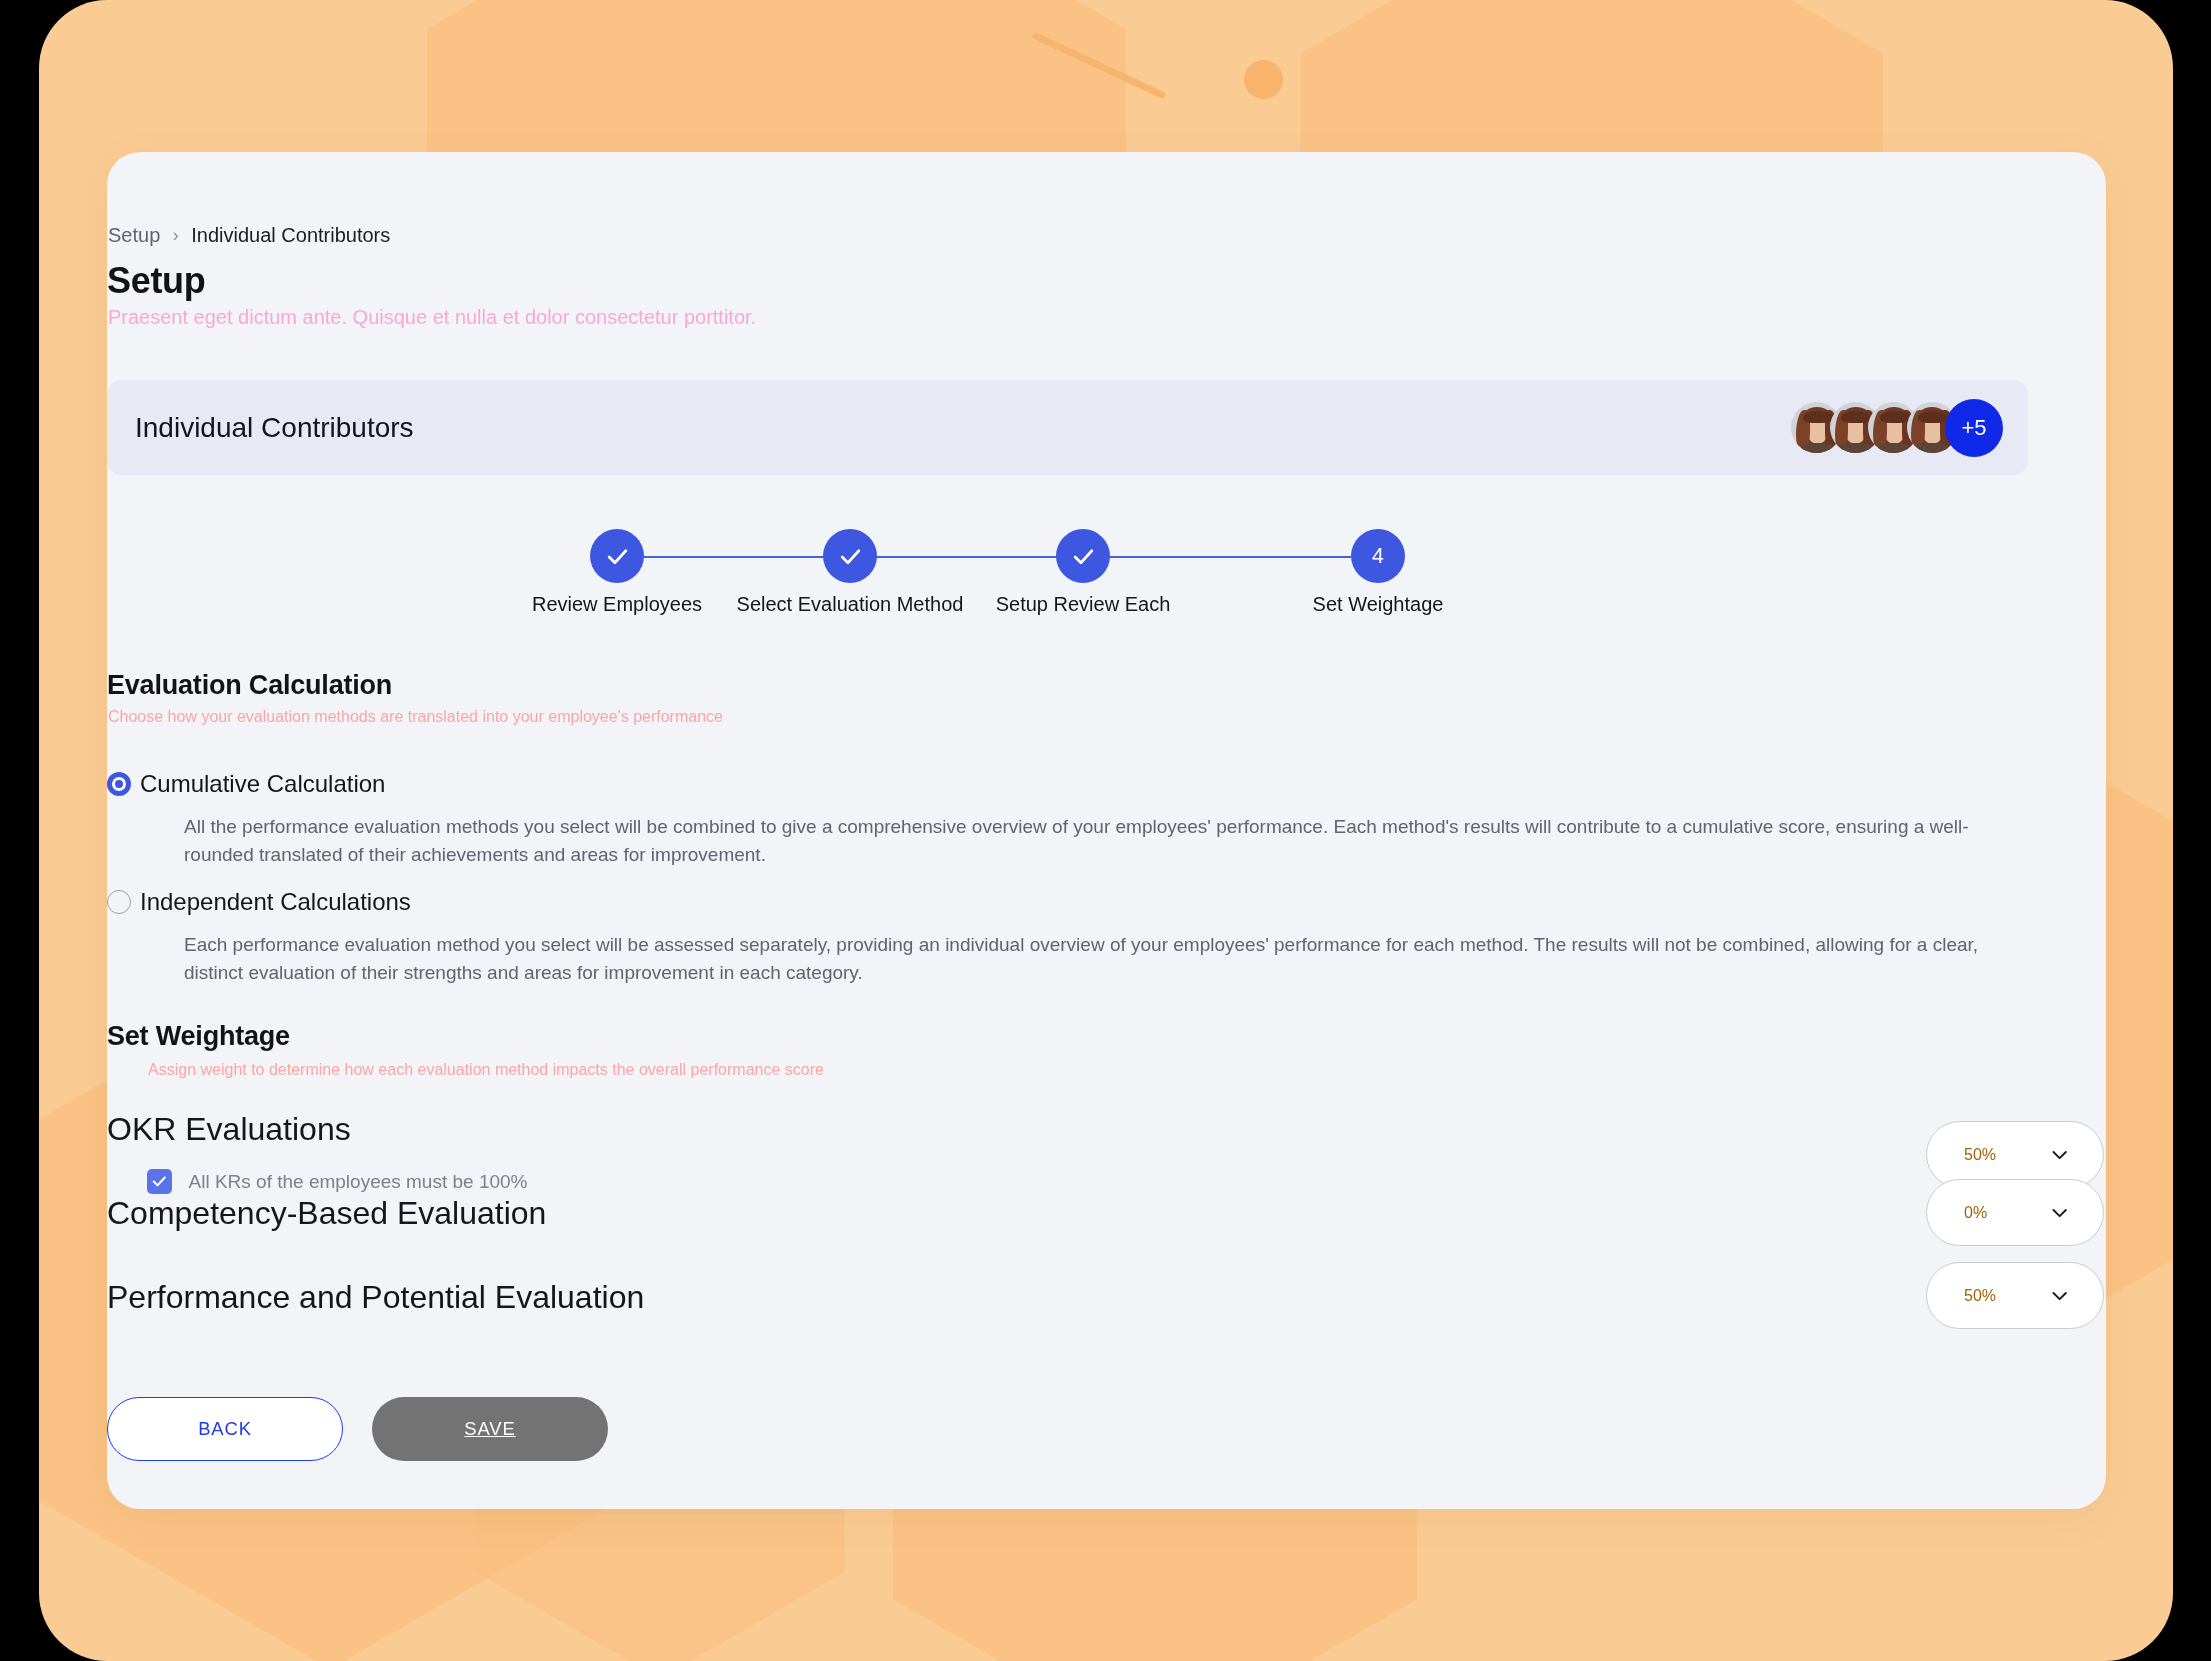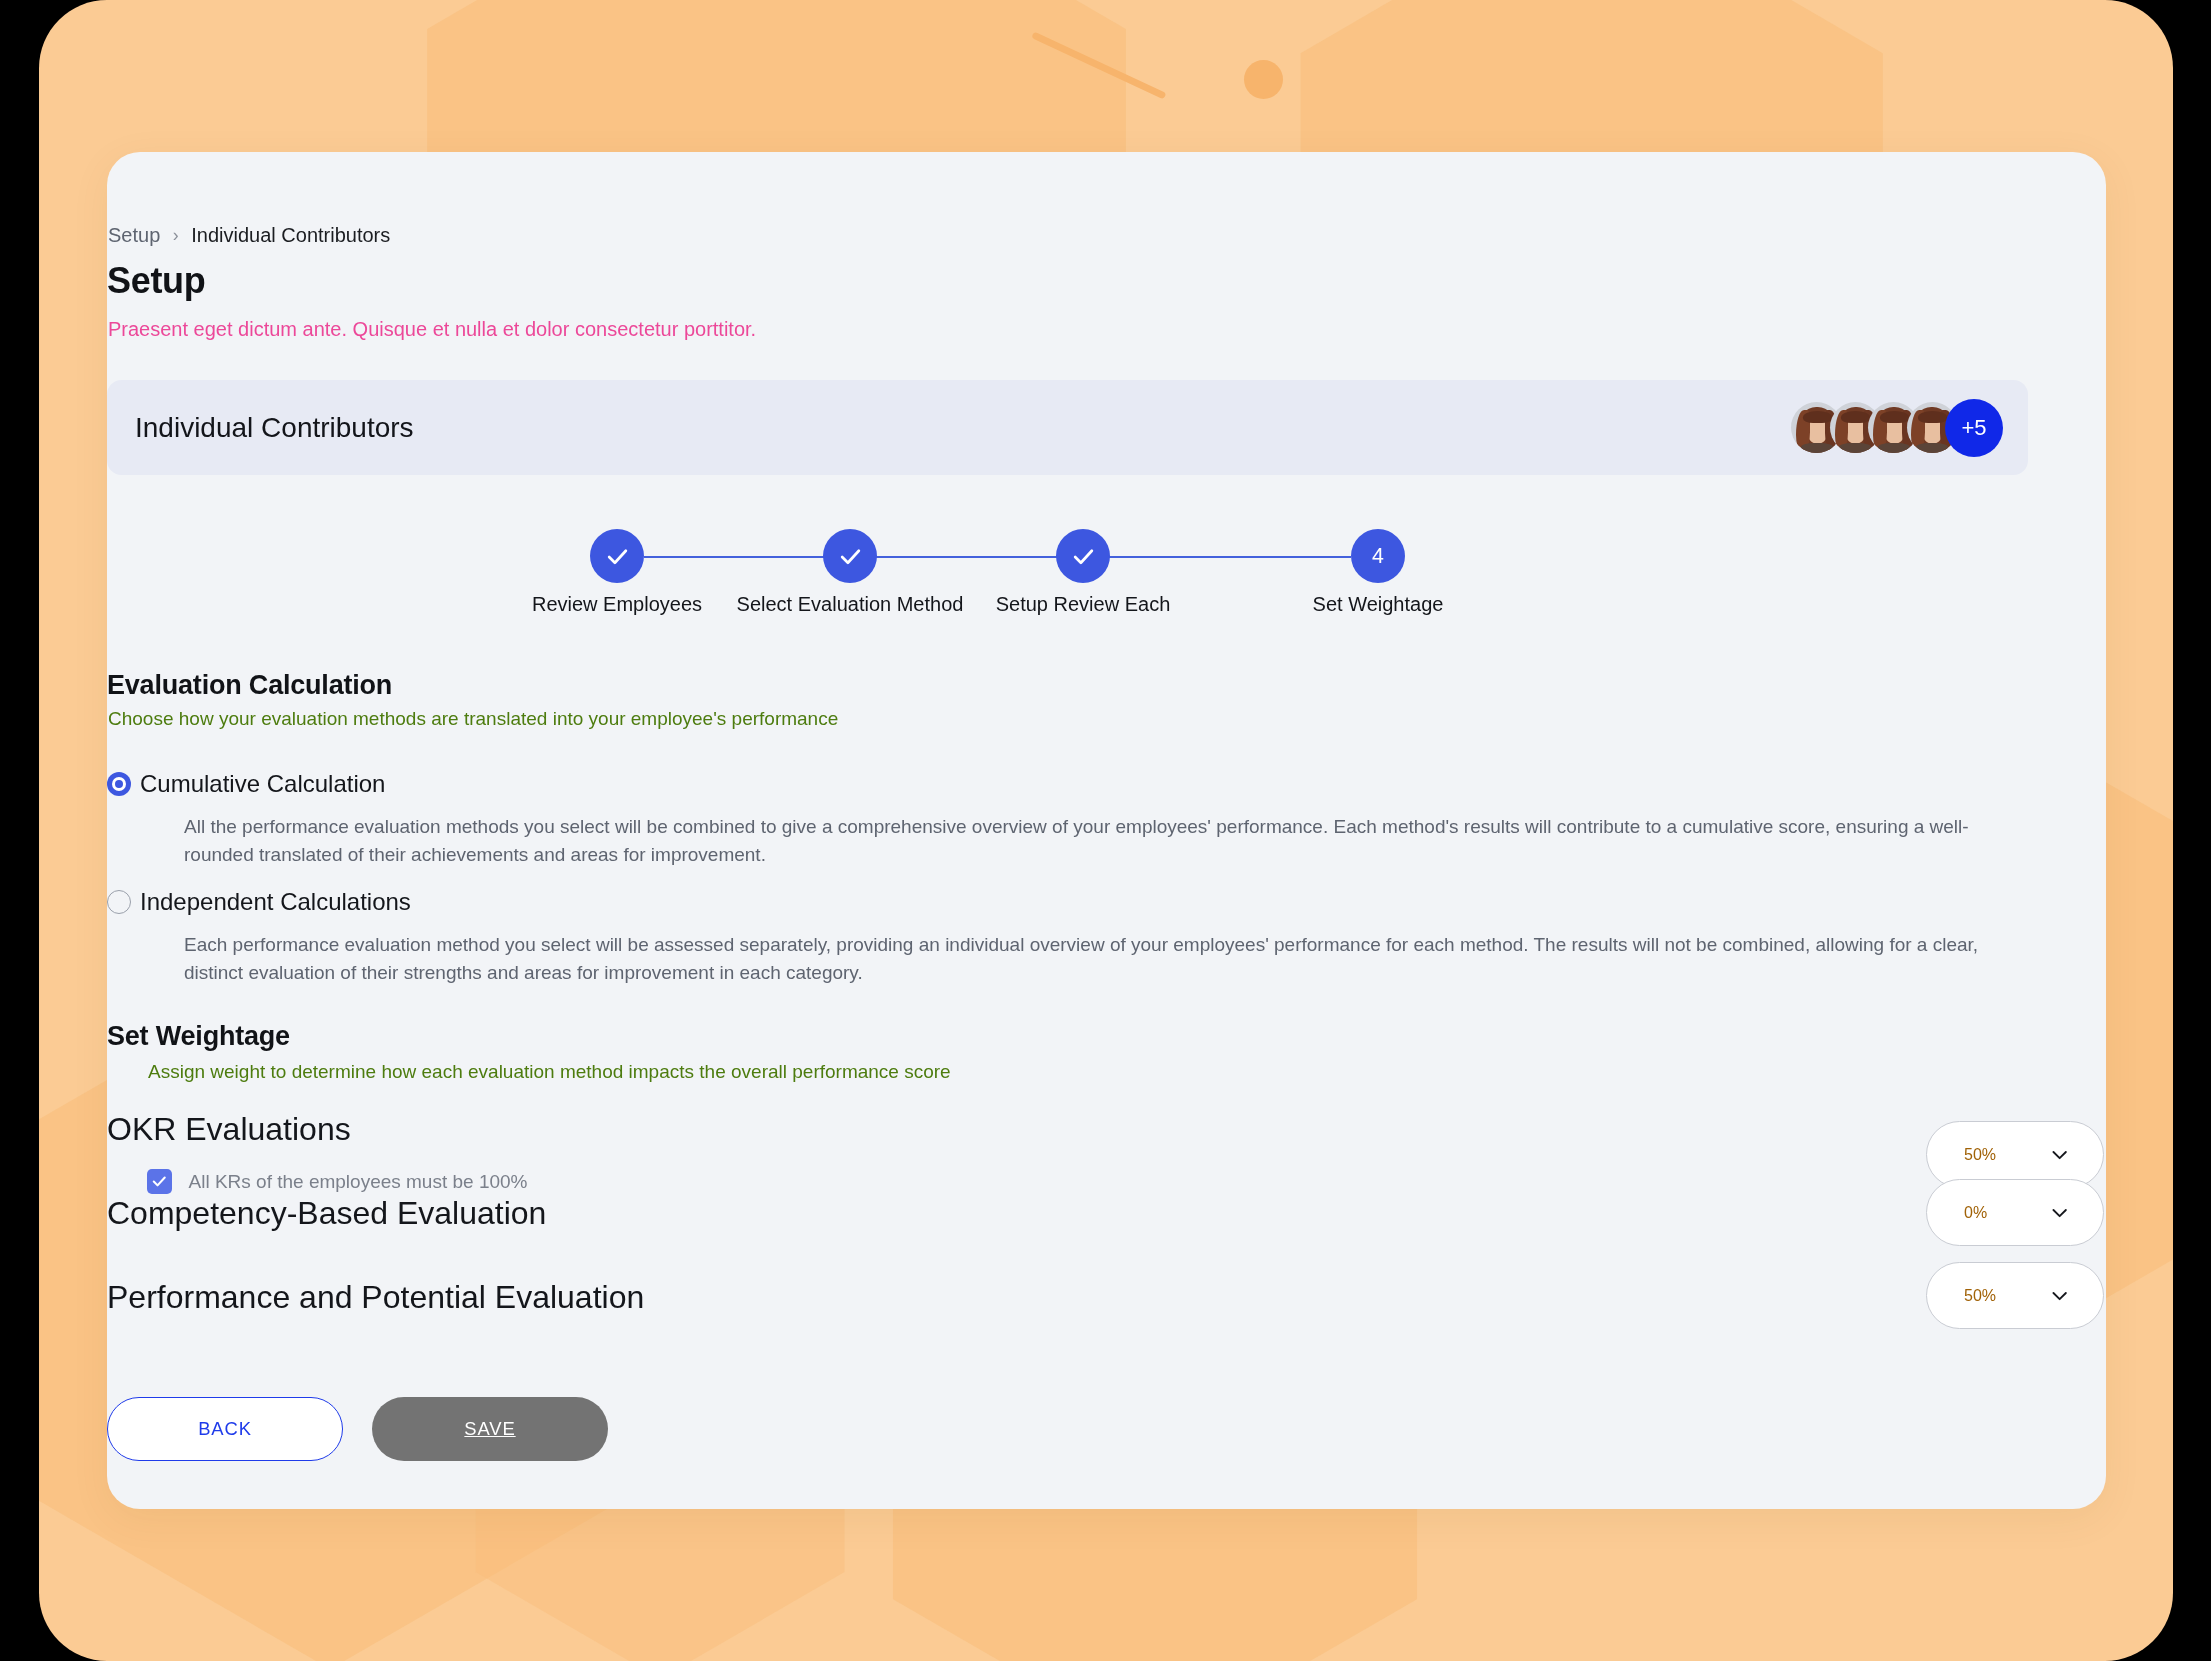--- a/index.html
+++ b/index.html
@@ -72,23 +72,23 @@
     left: 107px;
     top: 260px;
     font-size: 36px;
     font-weight: bold;
     color: #111317;
     letter-spacing: -0.3px;
   }
   .page-subtitle {
     position: absolute;
     left: 108px;
-    top: 318px;
+    top: 306px;
     font-size: 20px;
-    color: #ec4899;
+    color: #f9a8d4;
   }
 
   
   .group-banner {
     position: absolute;
     left: 107px;
     top: 380px;
     width: 1921px;
     height: 95px;
     background: #E7EAF4;
@@ -200,22 +200,22 @@
     position: absolute;
     left: 107px;
     font-size: 27px;
     font-weight: bold;
     color: #111317;
     letter-spacing: -0.2px;
   }
   .section-sub {
     position: absolute;
     left: 108px;
-    font-size: 19px;
-    color: #4d7c0f;
+    font-size: 16px;
+    color: #fca5a5;
   }
 
   
   .radio-row {
     position: absolute;
     left: 107px;
     display: flex;
     align-items: center;
     gap: 9px;
   }

